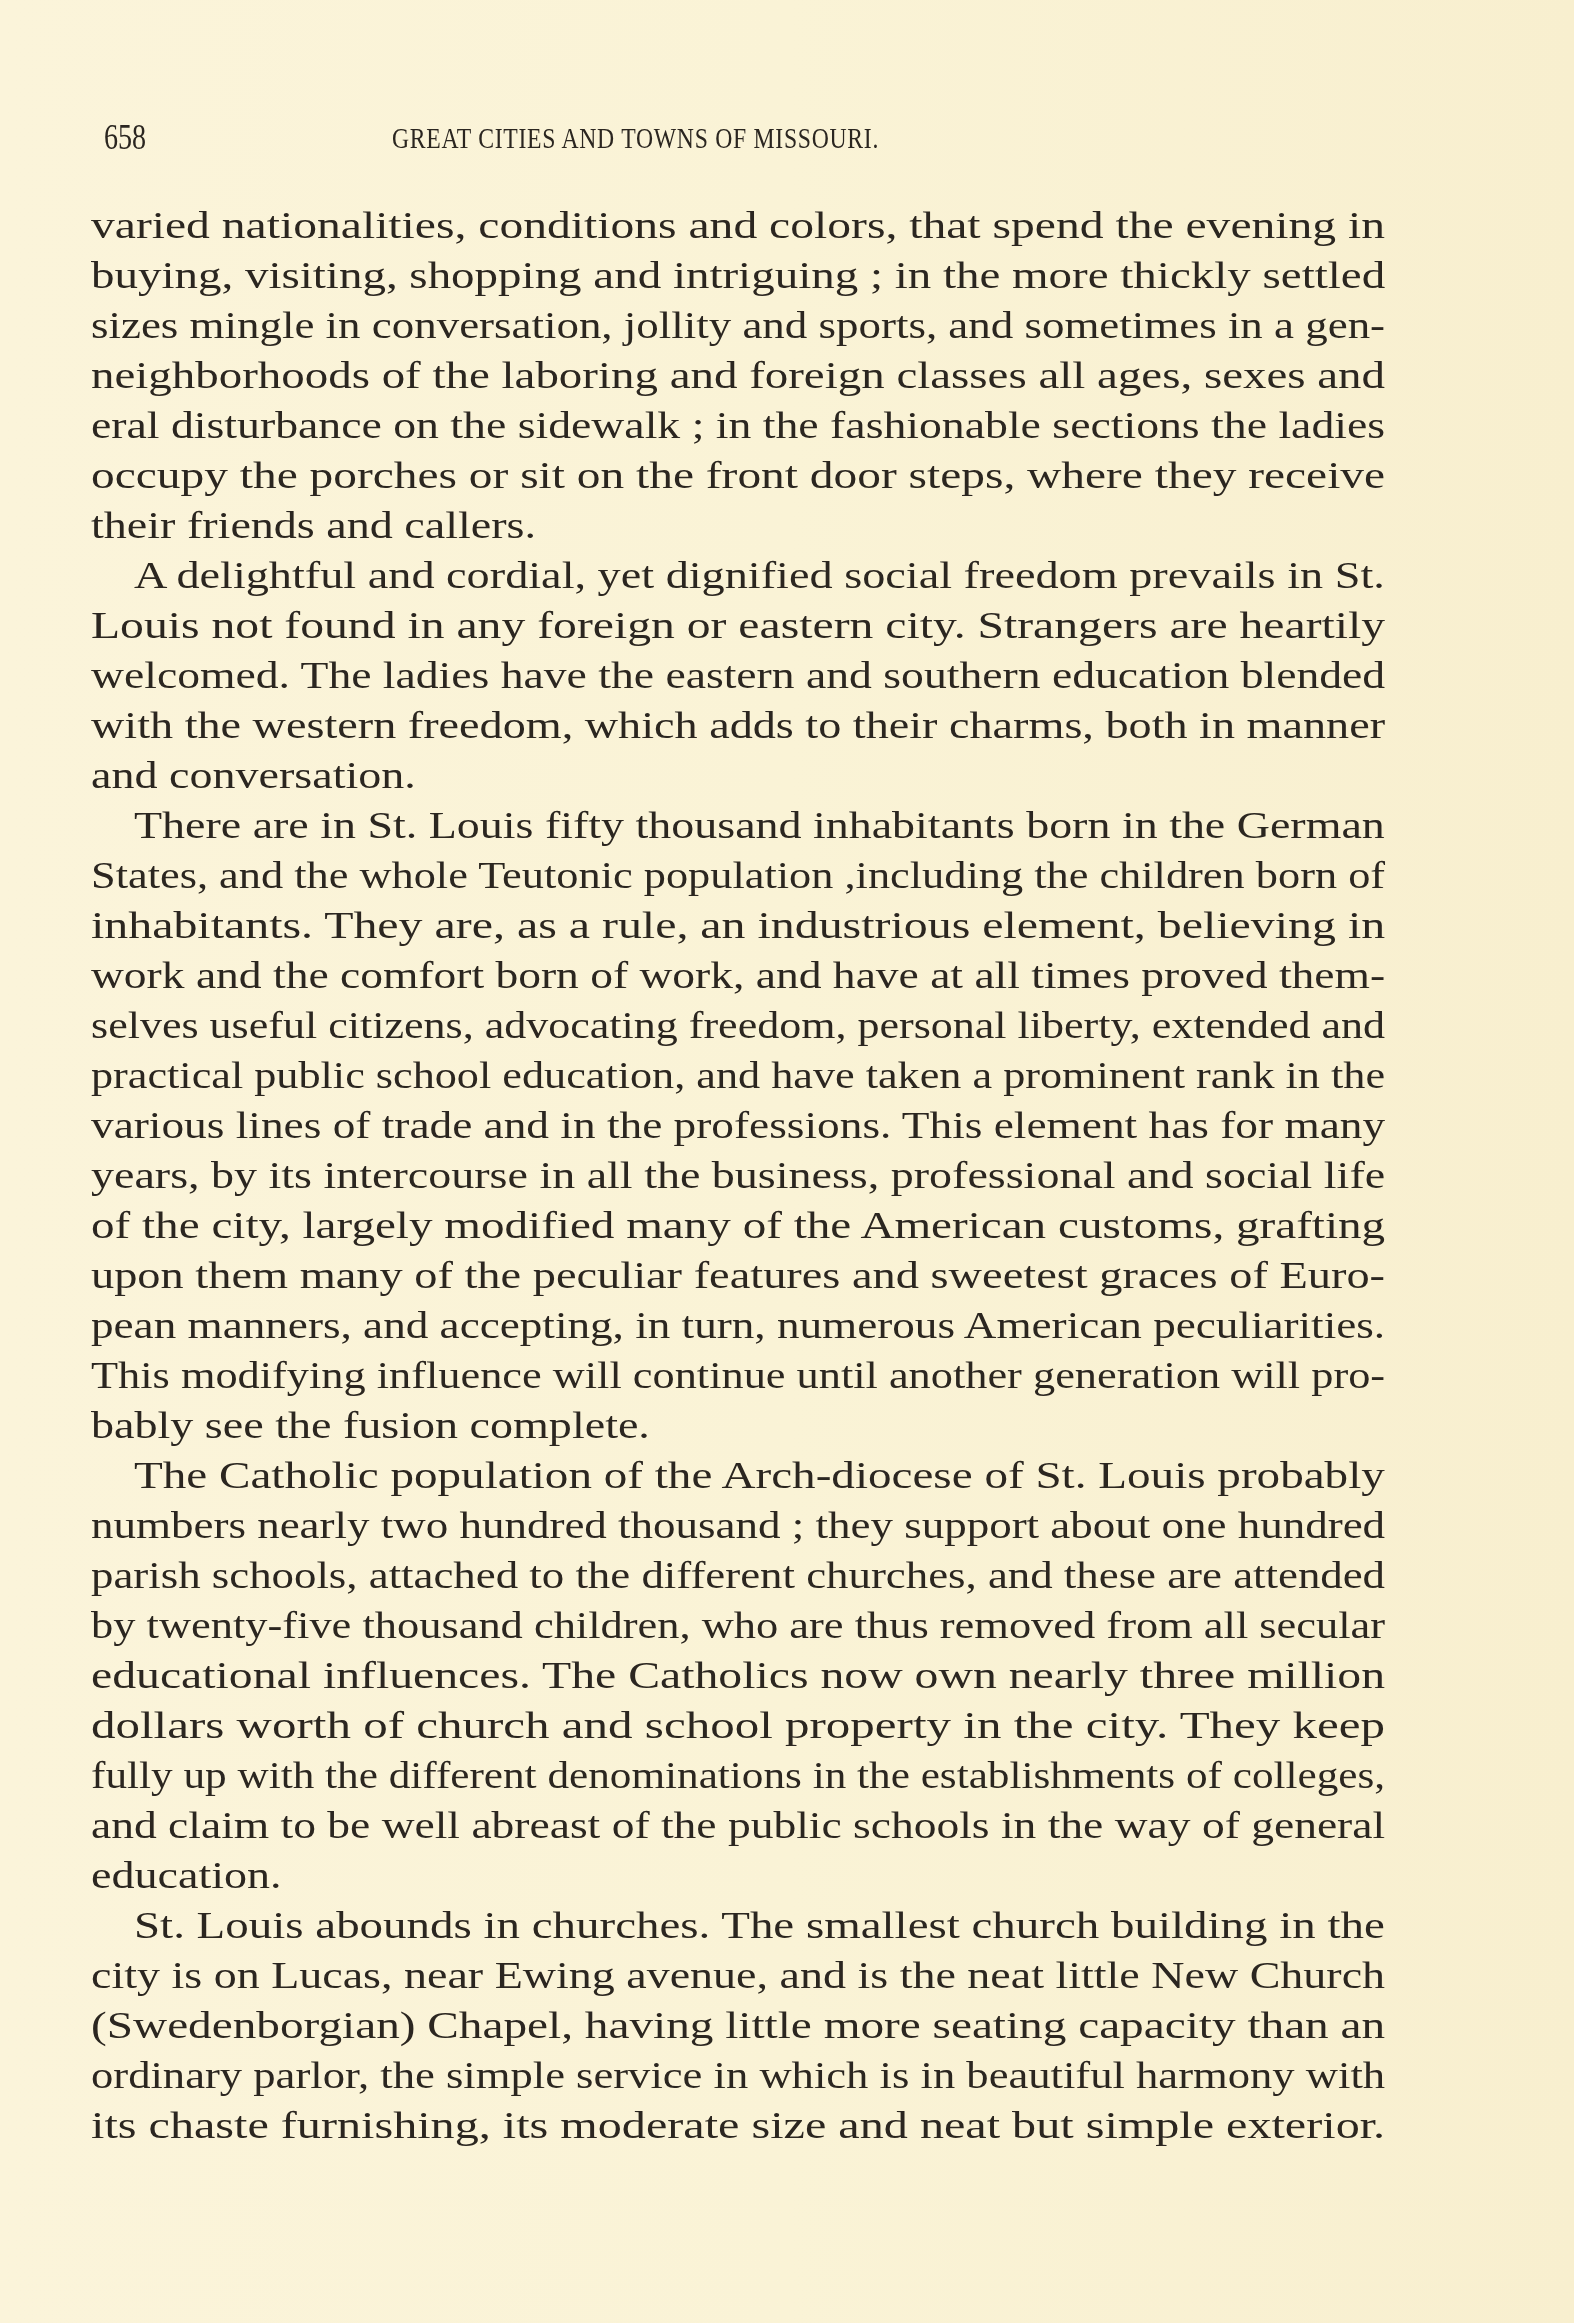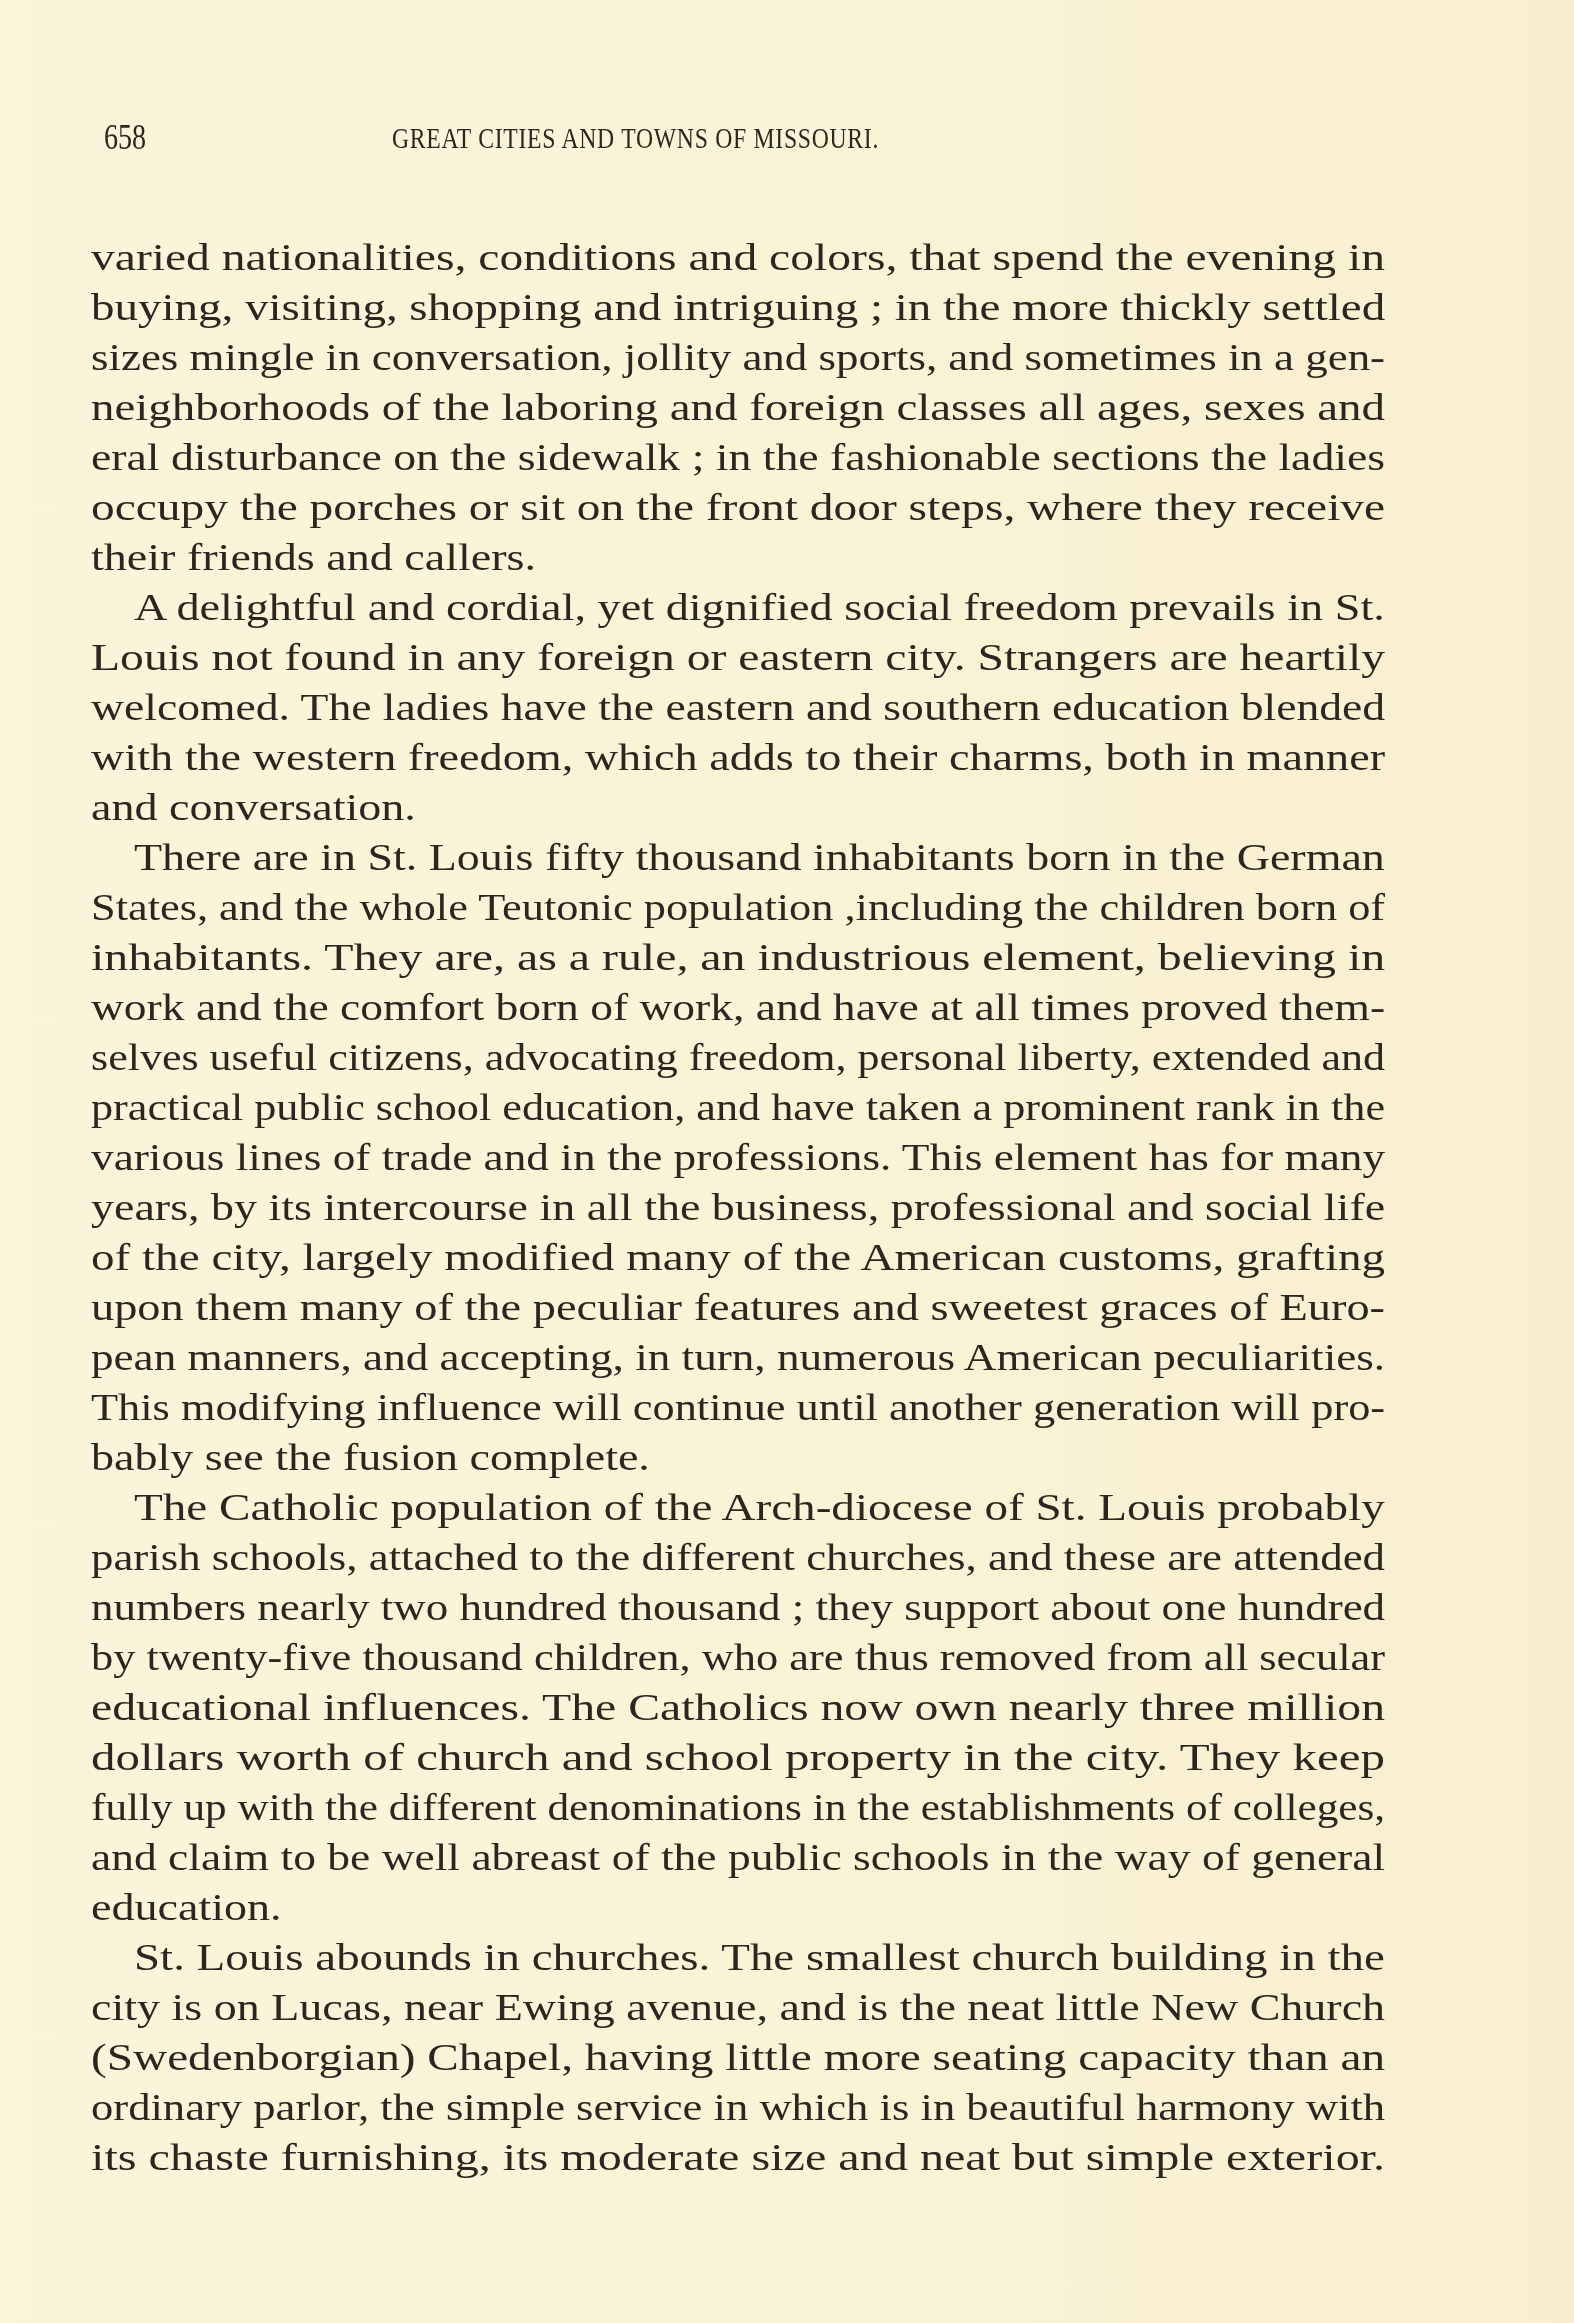--- a/index.html
+++ b/index.html
@@ -40,21 +40,20 @@
     letter-spacing: 0.9px;
     white-space: nowrap;
     transform: scaleX(0.79);
     transform-origin: left top;
   }
   .text-block {
     position: absolute;
     left: 91px;
     top: 201px;
     width: 1297px;
-    margin-top: 32px;
   }
   .line {
     height: 50px;
     line-height: 50px;
     font-size: 37px;
     white-space: nowrap;
     overflow: visible;
     position: relative;
   }
   .line span.t {
@@ -93,22 +92,22 @@
       <div class="line"><span class="t" style="transform: scaleX(1.1898);">selves useful citizens, advocating freedom, personal liberty, extended and</span></div>
       <div class="line"><span class="t" style="transform: scaleX(1.195);">practical public school education, and have taken a prominent rank in the</span></div>
       <div class="line"><span class="t" style="transform: scaleX(1.2247);">various lines of trade and in the professions.  This element has for many</span></div>
       <div class="line"><span class="t" style="transform: scaleX(1.2433);">years, by its intercourse in all the business, professional and social life</span></div>
       <div class="line"><span class="t" style="transform: scaleX(1.2735);">of the city, largely modified many of the American customs, grafting</span></div>
       <div class="line"><span class="t" style="transform: scaleX(1.2533);">upon them many of the peculiar features and sweetest graces of Euro-</span></div>
       <div class="line"><span class="t" style="transform: scaleX(1.2205);">pean manners, and accepting, in turn, numerous American peculiarities.</span></div>
       <div class="line"><span class="t" style="transform: scaleX(1.1983);">This modifying influence will continue until another generation will pro-</span></div>
       <div class="line"><span class="t" style="transform: scaleX(1.2447);">bably see the fusion complete.</span></div>
       <div class="line indent"><span class="t" style="transform: scaleX(1.2733);">The Catholic population of the Arch-diocese of St. Louis probably</span></div>
+      <div class="line"><span class="t" style="transform: scaleX(1.2156);">numbers nearly two hundred thousand ; they support about one hundred</span></div>
       <div class="line"><span class="t" style="transform: scaleX(1.2119);">parish schools, attached to the different churches, and these are attended</span></div>
-      <div class="line"><span class="t" style="transform: scaleX(1.2156);">numbers nearly two hundred thousand ; they support about one hundred</span></div>
       <div class="line"><span class="t" style="transform: scaleX(1.2007);">by twenty-five thousand children, who are thus removed from all secular</span></div>
       <div class="line"><span class="t" style="transform: scaleX(1.29);">educational influences.  The Catholics now own nearly three million</span></div>
       <div class="line"><span class="t" style="transform: scaleX(1.3244);">dollars worth of church and school property in the city.  They keep</span></div>
       <div class="line"><span class="t" style="transform: scaleX(1.1679);">fully up with the different denominations in the establishments of colleges,</span></div>
       <div class="line"><span class="t" style="transform: scaleX(1.23);">and claim to be well abreast of the public schools in the way of general</span></div>
       <div class="line"><span class="t" style="transform: scaleX(1.2447);">education.</span></div>
       <div class="line indent"><span class="t" style="transform: scaleX(1.2688);">St. Louis abounds in churches.  The smallest church building in the</span></div>
       <div class="line"><span class="t" style="transform: scaleX(1.2433);">city is on Lucas, near Ewing avenue, and is the neat little New Church</span></div>
       <div class="line"><span class="t" style="transform: scaleX(1.277);">(Swedenborgian) Chapel, having little more seating capacity than an</span></div>
       <div class="line"><span class="t" style="transform: scaleX(1.2057);">ordinary parlor, the simple service in which is in beautiful harmony with</span></div>

